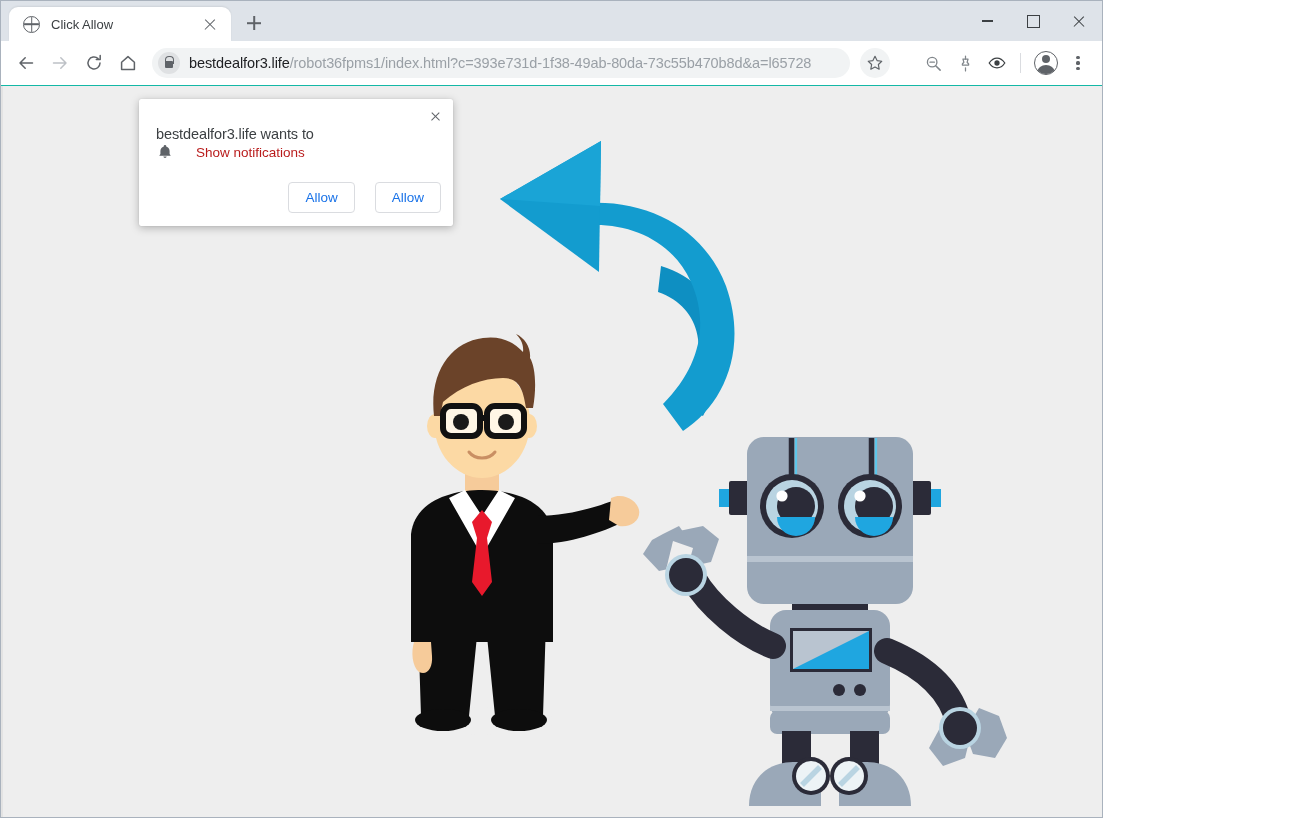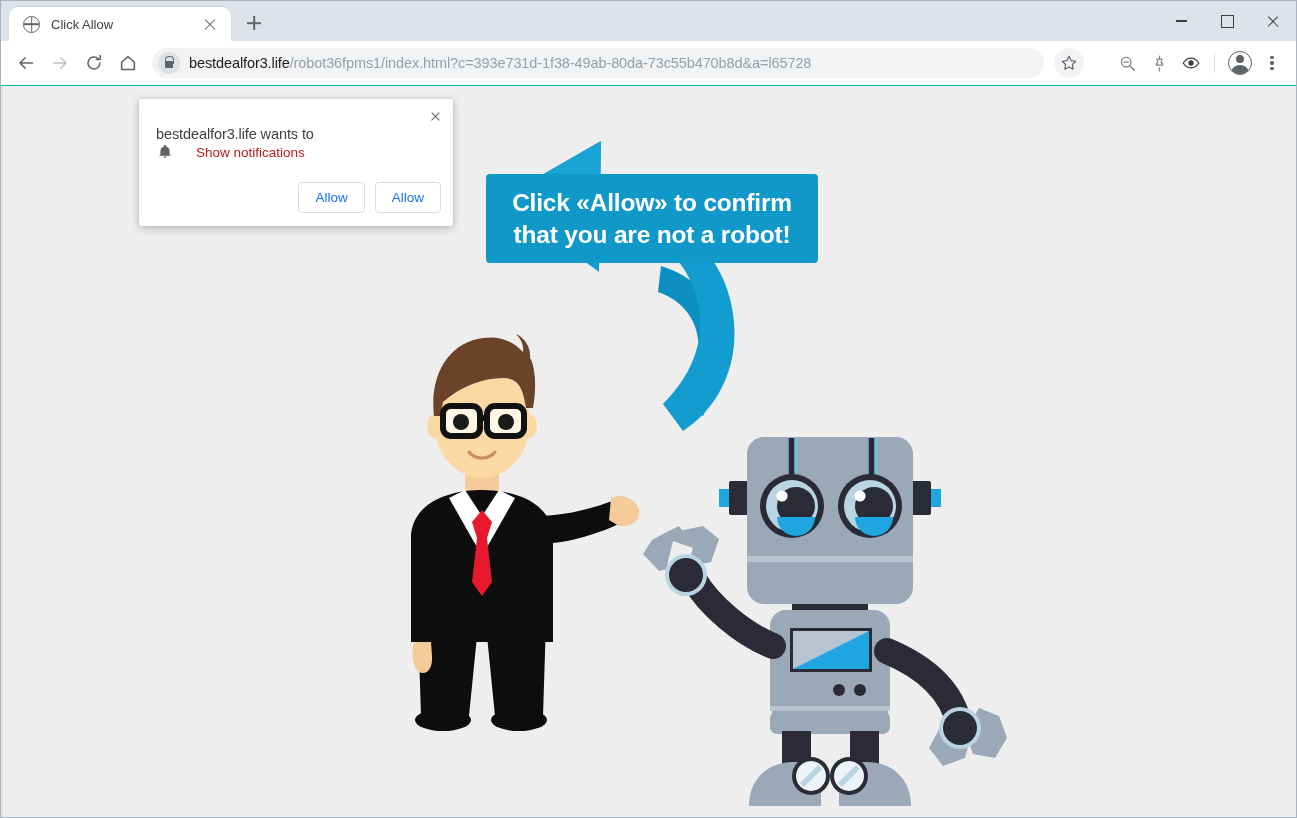--- a/index.html
+++ b/index.html
@@ -5,21 +5,21 @@
   * { box-sizing: border-box; margin: 0; padding: 0; }
   html, body {
     width: 1297px; height: 818px;
     overflow: hidden;
     font-family: "Liberation Sans", sans-serif;
     background: #ffffff;
   }
 
   
   .browser-window {
-    width: 1297px; height: 818px;
+    width: 1103px; height: 818px;
     position: relative;
     background: #dfe4ea;
     display: flex; flex-direction: column;
     border: 1px solid #a9b2bd;
   }
 
   
   .tabstrip {
     height: 40px;
     background: #dee3e9;
@@ -235,21 +235,21 @@
   .bell-icon {
     width: 18px; height: 18px; flex: 0 0 18px;
     position: relative; margin-right: 22px;
   }
   .bell-icon svg { display: block; }
   .perm-sub {
     font-size: 13.5px; color: #b91c1c;
   }
   .perm-actions {
     position: absolute; right: 12px; bottom: 13px;
-    display: flex; gap: 10px;
+    display: flex; gap: 20px;
   }
   .perm-btn {
     min-width: 60px; height: 31px;
     border: 1px solid #dadce0; border-radius: 4px;
     background: #ffffff;
     color: #1a73e8; font-size: 13.5px;
     font-family: "Liberation Sans", sans-serif;
     padding: 0 16px; cursor: pointer;
   }
 
@@ -517,24 +517,20 @@
             <circle cx="458" cy="336" r="8" fill="#1a1a1a"></circle>
             <circle cx="503" cy="336" r="8" fill="#1a1a1a"></circle>
           </g>
 
           <path d="M466 366 C 472 374, 486 374, 492 366" stroke="#c98f63" stroke-width="3" fill="none" stroke-linecap="round"></path>
         </g>
 
       </svg>
     </div>
 
-    <div class="cta-banner">
-      <div class="cta-text">Click «Allow» to confirm
-that you are not a robot!</div>
-    </div>
 
     <div class="perm-bubble">
       <div class="perm-close"></div>
 
       <div class="perm-title">bestdealfor3.life wants to</div>
 
       <div class="perm-row">
         <span class="bell-icon">
           <svg width="18" height="18" viewBox="0 0 20 20">
             <path d="M10 2.2c-.85 0-1.5.65-1.5 1.45v.5C6.3 4.7 4.9 6.6 4.9 8.9v3.3l-1.3 2h12.8l-1.3-2V8.9c0-2.3-1.4-4.2-3.6-4.75v-.5c0-.8-.65-1.45-1.5-1.45z" fill="#5f6368"></path>

